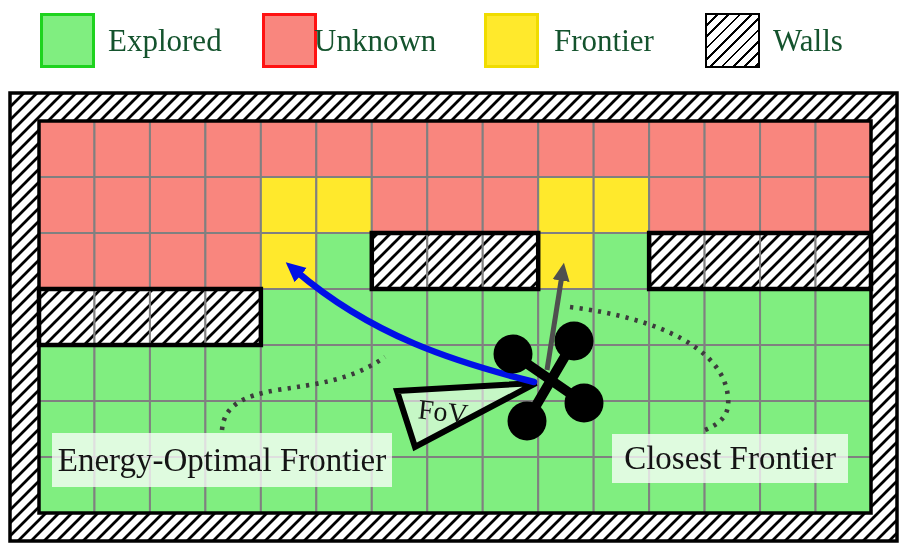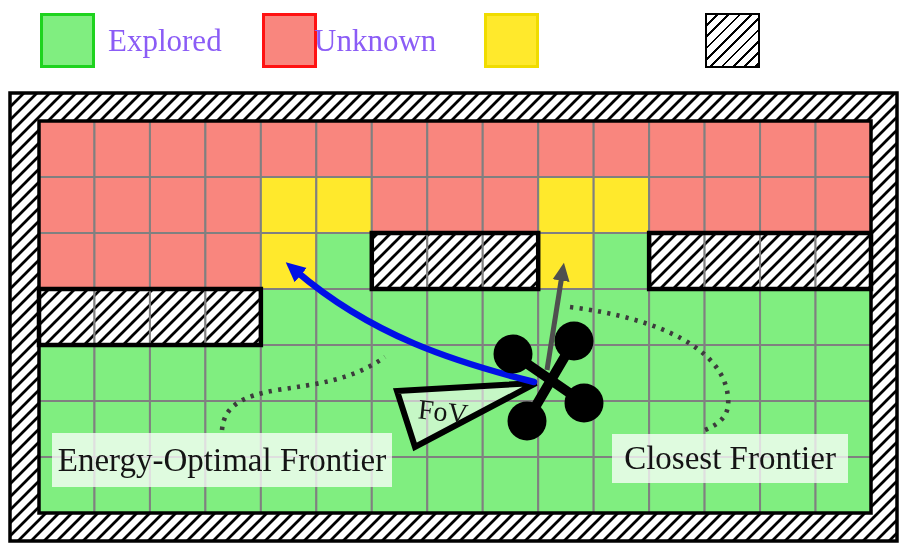--- a/index.html
+++ b/index.html
@@ -13,21 +13,21 @@
   .swatch{
     position:absolute;top:13px;width:55px;height:55px;box-sizing:border-box;
     border:3px solid transparent;
   }
   .swatch.walls{
     border:2.5px solid #000;
     background:repeating-linear-gradient(135deg,#ffffff 0px,#ffffff 6px,#000000 6px,#000000 8px);
   }
   .legend-label{
     position:absolute;top:13px;height:55px;display:flex;align-items:center;
-    font-size:31px;color:#8b5cf6;white-space:nowrap;
+    font-size:31px;color:#14532d;white-space:nowrap;
   }
   
   #map-svg{position:absolute;left:0;top:0;}
   .map-label-text{
     font-family:"Liberation Serif","DejaVu Serif",serif;
     font-size:33px;fill:#141414;
   }
   .fov-text{
     font-family:"Liberation Serif","DejaVu Serif",serif;
     font-size:28px;fill:#141414;
@@ -39,22 +39,24 @@
 <div id="stage">
 
   <div class="legend">
     <div class="swatch" style="left: 40px; background: rgb(128, 238, 128); border-color: rgb(30, 211, 30);"></div>
     <div class="legend-label" style="left:108px">Explored</div>
 
     <div class="swatch" style="left: 262px; background: rgb(249, 134, 126); border-color: rgb(255, 18, 18);"></div>
     <div class="legend-label" style="left:314px">Unknown</div>
 
     <div class="swatch" style="left: 484px; background: rgb(255, 233, 44); border-color: rgb(240, 220, 0);"></div>
+    <div class="legend-label" style="left:554px">Frontier</div>
 
     <div class="swatch walls" style="left:705px"></div>
+    <div class="legend-label" style="left:773px">Walls</div>
   </div>
 
   <svg id="map-svg" width="905" height="552" viewBox="0 0 905 552">
     <defs>
       <pattern id="wall-hatch" patternUnits="userSpaceOnUse" width="13" height="13">
         <rect x="0" y="0" width="13" height="13" fill="#ffffff"></rect>
         <path d="M-3.25,3.25 l6.5,-6.5 M0,13 L13,0 M9.75,16.25 l6.5,-6.5" stroke="#000000" stroke-width="2.8"></path>
       </pattern>
       <marker id="blue-head" viewBox="0 0 10 10" refX="3" refY="5" markerWidth="3.2" markerHeight="3.2" orient="auto">
         <path d="M0,0.5 L9.5,5 L0,9.5 z" fill="#0010E6"></path>

